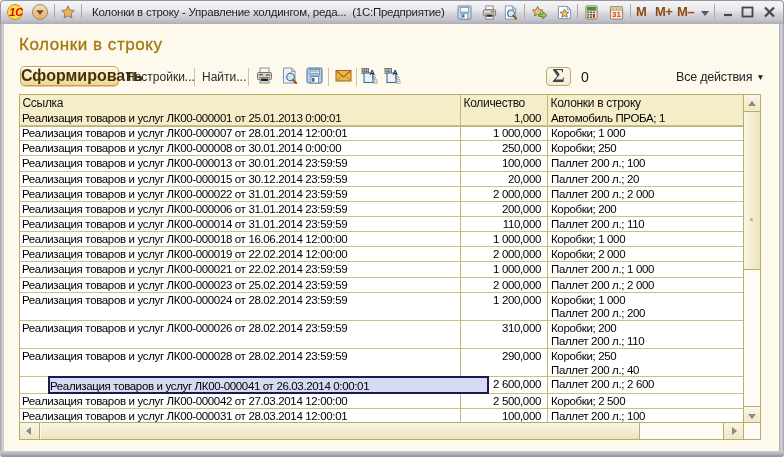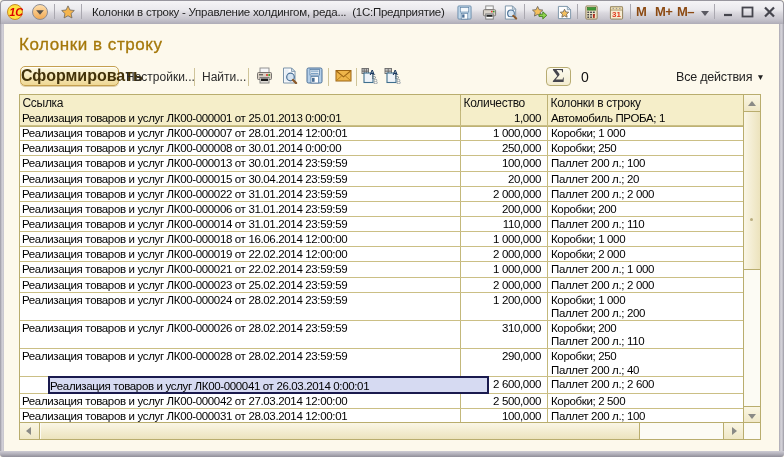--- a/index.html
+++ b/index.html
@@ -255,21 +255,21 @@
           <div class="c c1">Реализация товаров и услуг ЛК00-000008 от 30.01.2014 0:00:00</div>
           <div class="c c2">250,000</div>
           <div class="c c3">Коробки; 250</div>
         </div>
       <div class="row" style="height:15.15px">
           <div class="c c1">Реализация товаров и услуг ЛК00-000013 от 30.01.2014 23:59:59</div>
           <div class="c c2">100,000</div>
           <div class="c c3">Паллет 200 л.; 100</div>
         </div>
       <div class="row" style="height:15.15px">
-          <div class="c c1">Реализация товаров и услуг ЛК00-000015 от 30.04.2014 23:59:59</div>
+          <div class="c c1">Реализация товаров и услуг ЛК00-000015 от 30.12.2014 23:59:59</div>
           <div class="c c2">20,000</div>
           <div class="c c3">Паллет 200 л.; 20</div>
         </div>
       <div class="row" style="height:15.15px">
           <div class="c c1">Реализация товаров и услуг ЛК00-000022 от 31.01.2014 23:59:59</div>
           <div class="c c2">2 000,000</div>
           <div class="c c3">Паллет 200 л.; 2 000</div>
         </div>
       <div class="row" style="height:15.15px">
           <div class="c c1">Реализация товаров и услуг ЛК00-000006 от 31.01.2014 23:59:59</div>

